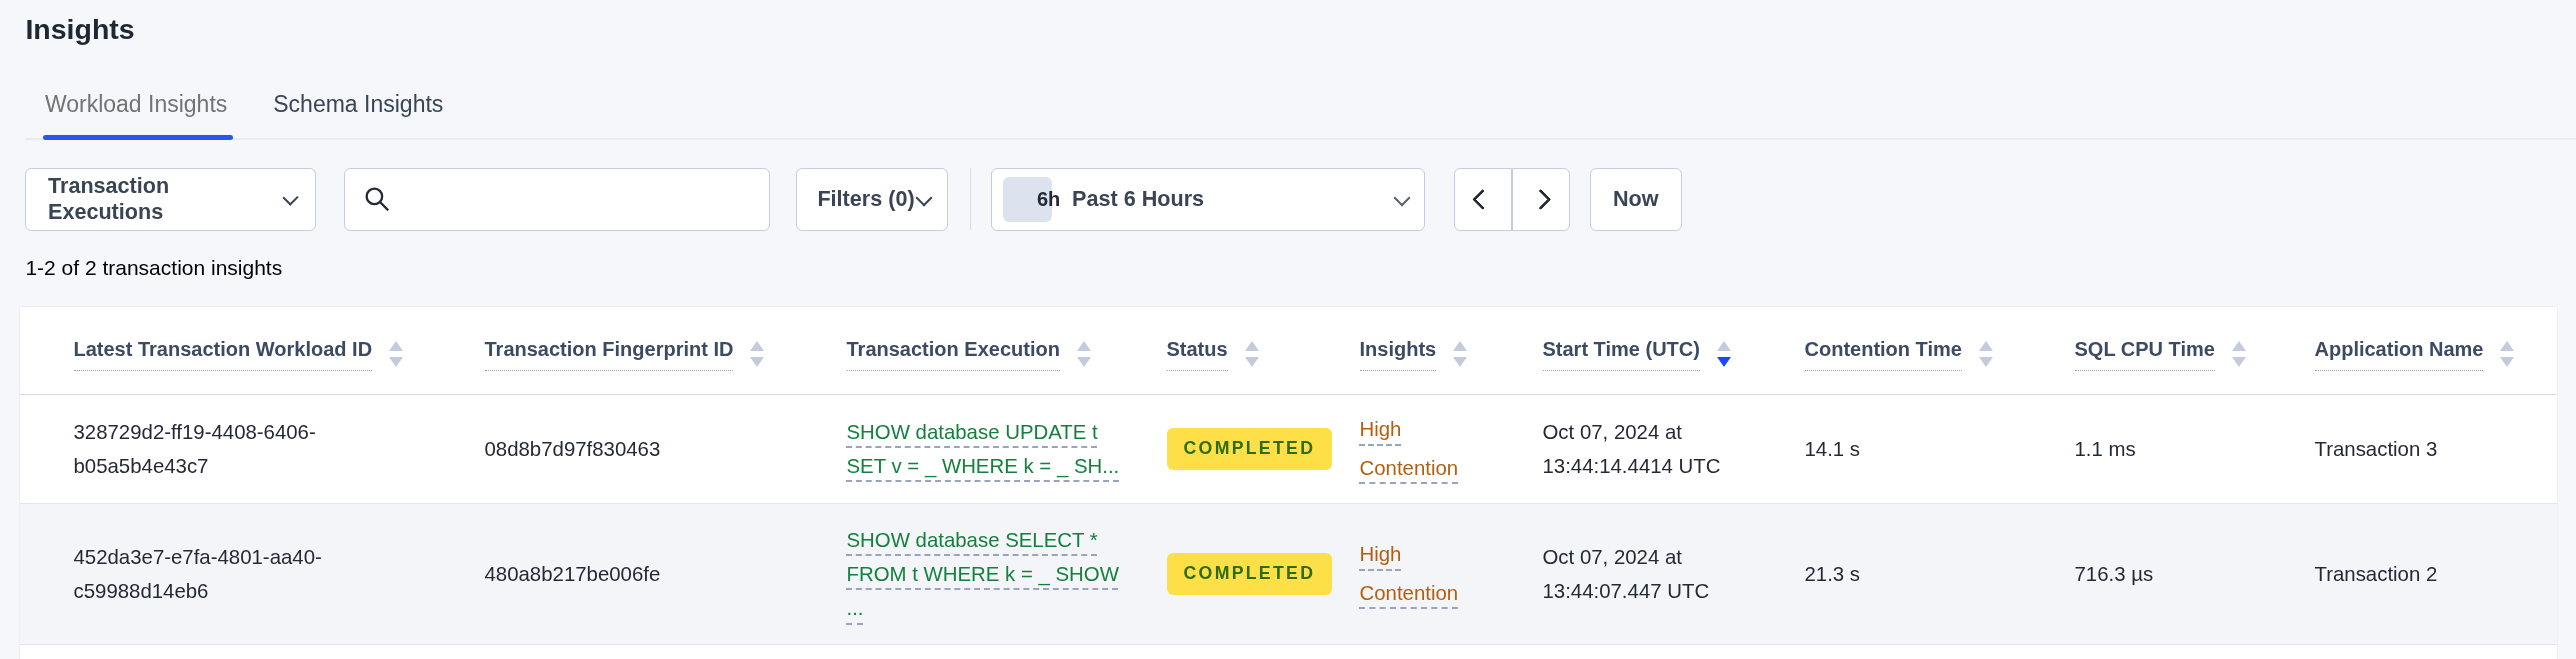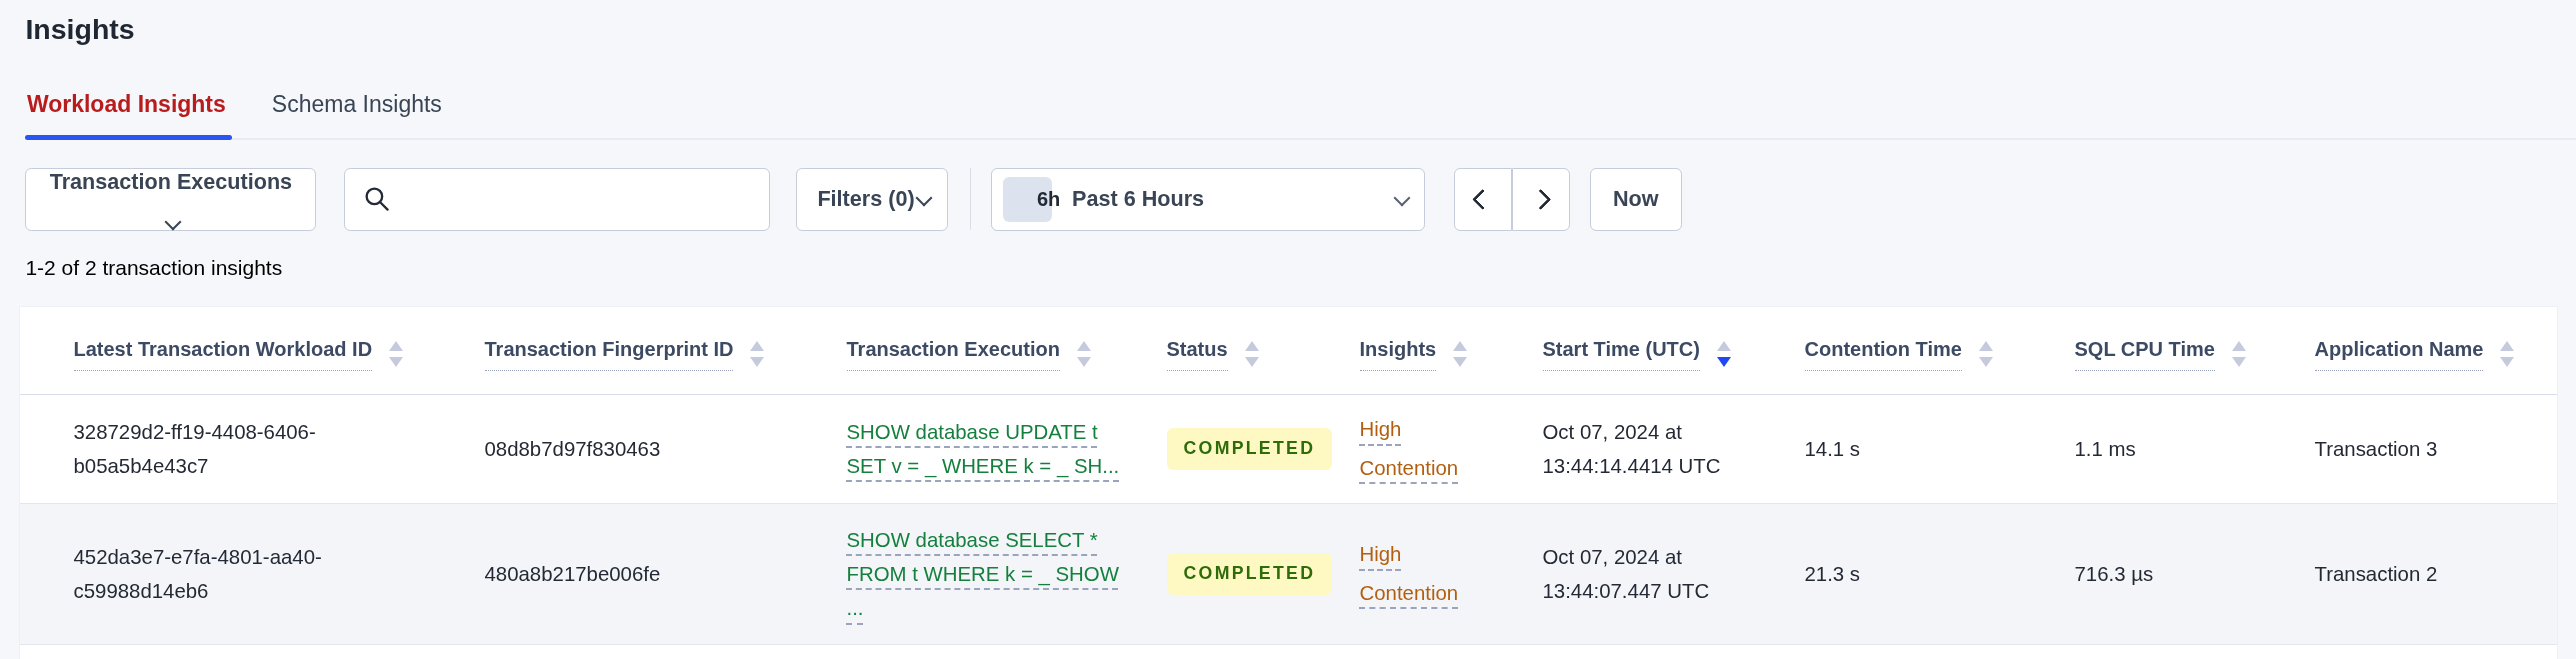--- a/index.html
+++ b/index.html
@@ -27,21 +27,21 @@
     padding-right: 18.5px;
     border-bottom: 2.3px solid #e7ebf2;
   }
   .tab {
     position: relative;
     font-size: 23px;
     padding: 1.5px 1.5px 20px 1.5px;
     color: #394455;
     cursor: pointer;
   }
-  .tab.active { color: #b91c1c; font-weight: 700; }
+  .tab.active { color: #737373; font-weight: 400; margin-left: 18px; }
   .tab.active::after {
     content: "";
     position: absolute;
     left: 0; right: -4.6px; bottom: -2.3px;
     height: 5.4px;
     border-radius: 3.1px;
     background: #2b55f0;
   }
 
   
@@ -55,21 +55,21 @@
     background: #fff;
     border: 1.5px solid #c6ccdb;
     border-radius: 6.2px;
     height: 63px;
     display: flex;
     align-items: center;
     font-size: 21.6px;
     color: #394455;
   }
   .btn { font-weight: 700; cursor: pointer; }
-  .select-btn { width: 291px; justify-content: space-between; padding: 0 21.6px; margin-right: 28px; flex-direction: column; }
+  .select-btn { width: 291px; justify-content: space-between; padding: 0 21.6px; margin-right: 28px; }
   .search { width: 426px; padding: 0 17px; margin-right: 26px; gap: 12.3px; }
   .search input {
     border: none; outline: none; flex: 1;
     font-family: "Liberation Sans", sans-serif;
     font-size: 21.6px; color: #394455; background: transparent;
   }
   .search input::placeholder { color: #9aa3bf; }
   .filters-btn { padding: 0 20px; gap: 1px; margin-right: 21.6px; }
 
   .vdivider { width: 1.5px; height: 62px; background: #d9dee9; margin-right: 20px; }
@@ -166,21 +166,21 @@
     text-decoration: underline dashed #9aa4bd;
     text-decoration-thickness: 1.5px;
     text-underline-offset: 7.7px;
     white-space: pre-line;
     cursor: pointer;
     display: inline-block;
     line-height: 1.9;
   }
   .badge {
     display: inline-block;
-    background: #fef9c3;
+    background: #fde047;
     color: #2e6c0a;
     font-size: 17.7px;
     font-weight: 700;
     letter-spacing: 2.3px;
     line-height: 1;
     padding: 12.3px 17px;
     border-radius: 6.2px;
   }
   .search-icon-svg { flex: none; }
 </style>

